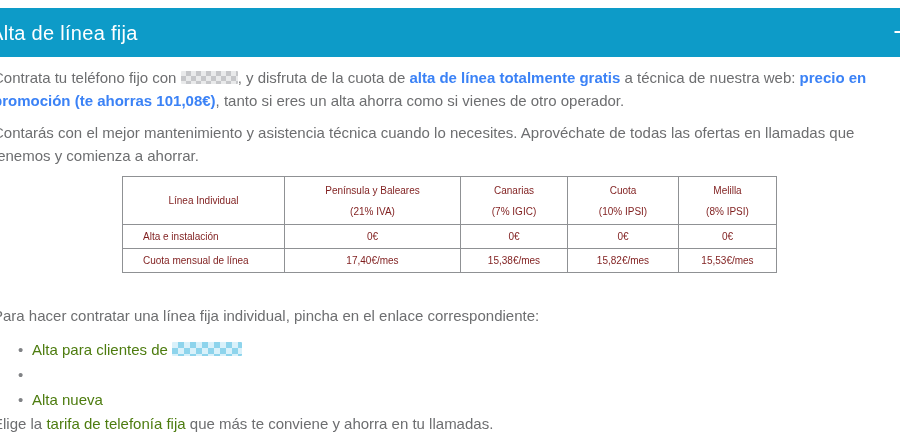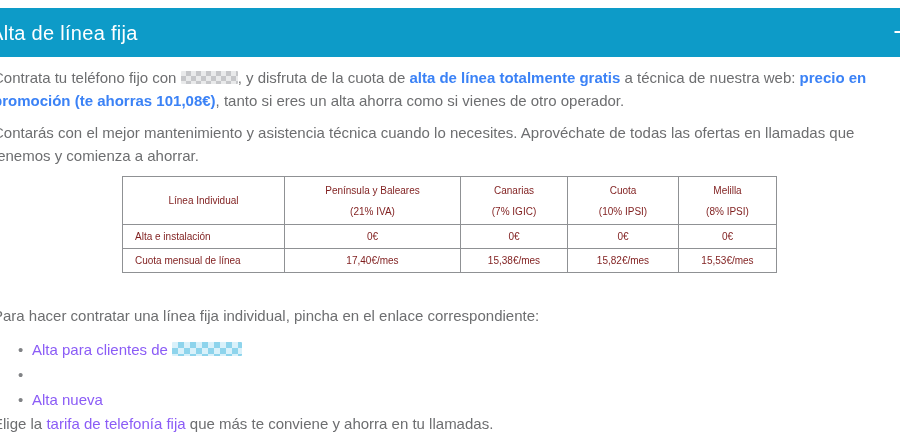--- a/index.html
+++ b/index.html
@@ -28,21 +28,21 @@
   .para {
     position:absolute; left:-7px; width:890px; margin:0;
     font-size:15px; line-height:23px; color:#6d6e70;
   }
   .para strong { color:#3b82f6; font-weight:700; }
   .p1 { top:66px; }
   .p2 { top:121px; }
   .p3 { top:304px; }
   .footer-para { top:412px; }
 
-  a.link { color:#8b5cf6; text-decoration:none; cursor:pointer; }
+  a.link { color:#4d7c0f; text-decoration:none; cursor:pointer; }
 
   
   .redact {
     display:inline-block; border-radius:1px; vertical-align:-1px;
     filter:blur(0.7px);
   }
   .redact-gray {
     width:57px; height:13px; background-color:#d9dadc;
     background-image:repeating-conic-gradient(#c6c7ca 0% 25%, #e9eaeb 0% 50%);
     background-size:10px 10px;
@@ -58,21 +58,21 @@
     position:absolute; top:176px; left:122px;
     border-collapse:collapse; font-size:10px; color:#7f1d1d;
     table-layout:fixed;
   }
   .price-table th, .price-table td {
     border:1px solid #8f9194; font-weight:400; padding:0;
     text-align:center; vertical-align:middle; overflow:hidden; white-space:nowrap;
   }
   .price-table th { height:47px; line-height:21px; }
   .price-table td { height:23px; }
-  .price-table td.row-label { text-align:left; padding-left:12px;margin-left:11px; }
+  .price-table td.row-label { text-align:left; padding-left:20px;margin-left:11px; }
   .col-1 { width:162px; } .col-2 { width:176px; } .col-3 { width:107px; }
   .col-4 { width:111px; } .col-5 { width:98px; }
 
   
   .link-list {
     position:absolute; top:339px; left:18px; margin:0; padding:0;
     list-style:none;
   }
   .link-list li {
     position:relative; padding-left:14px; height:25px; line-height:22px;

